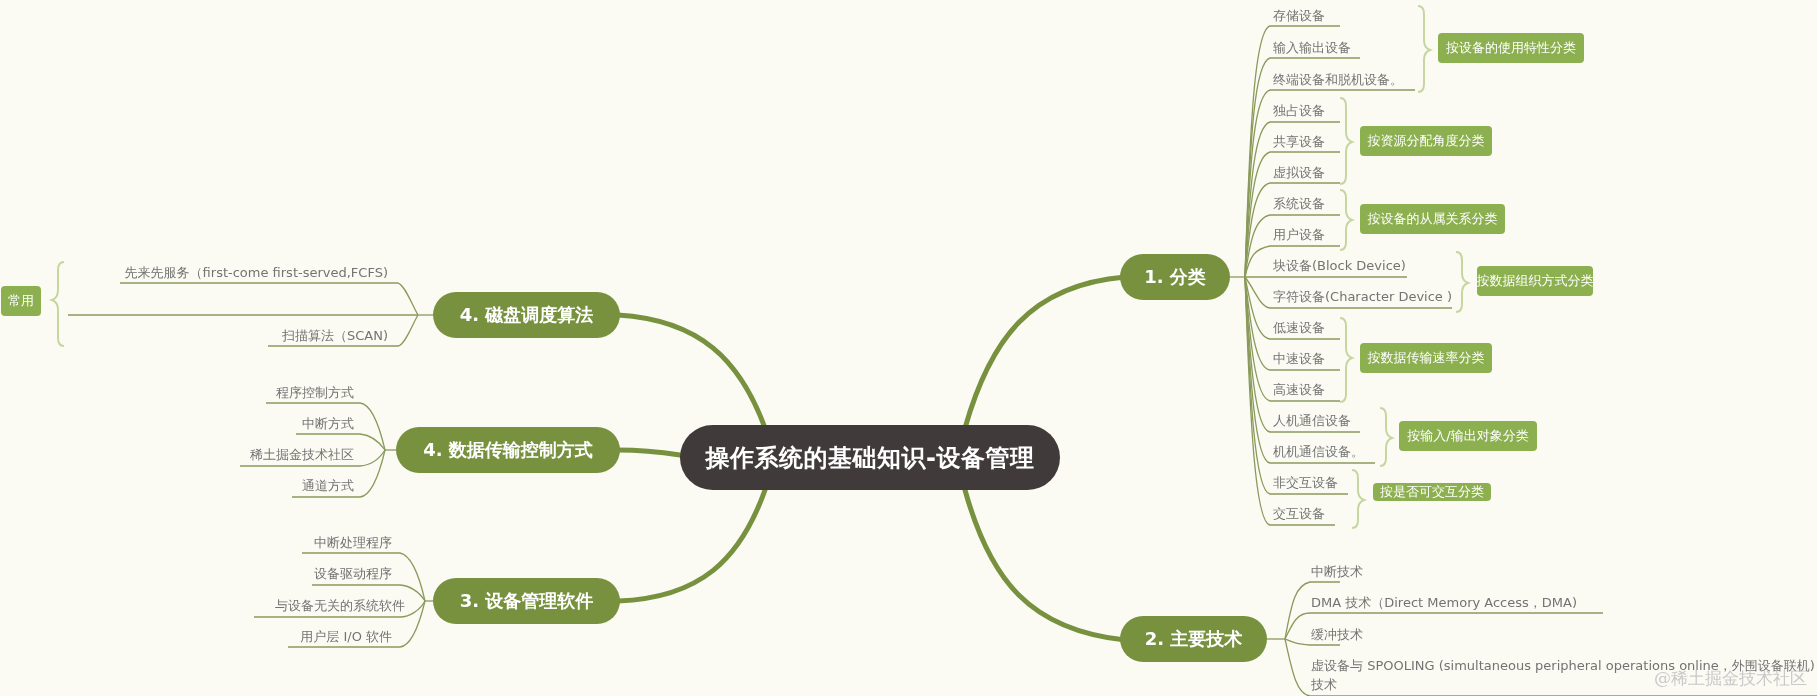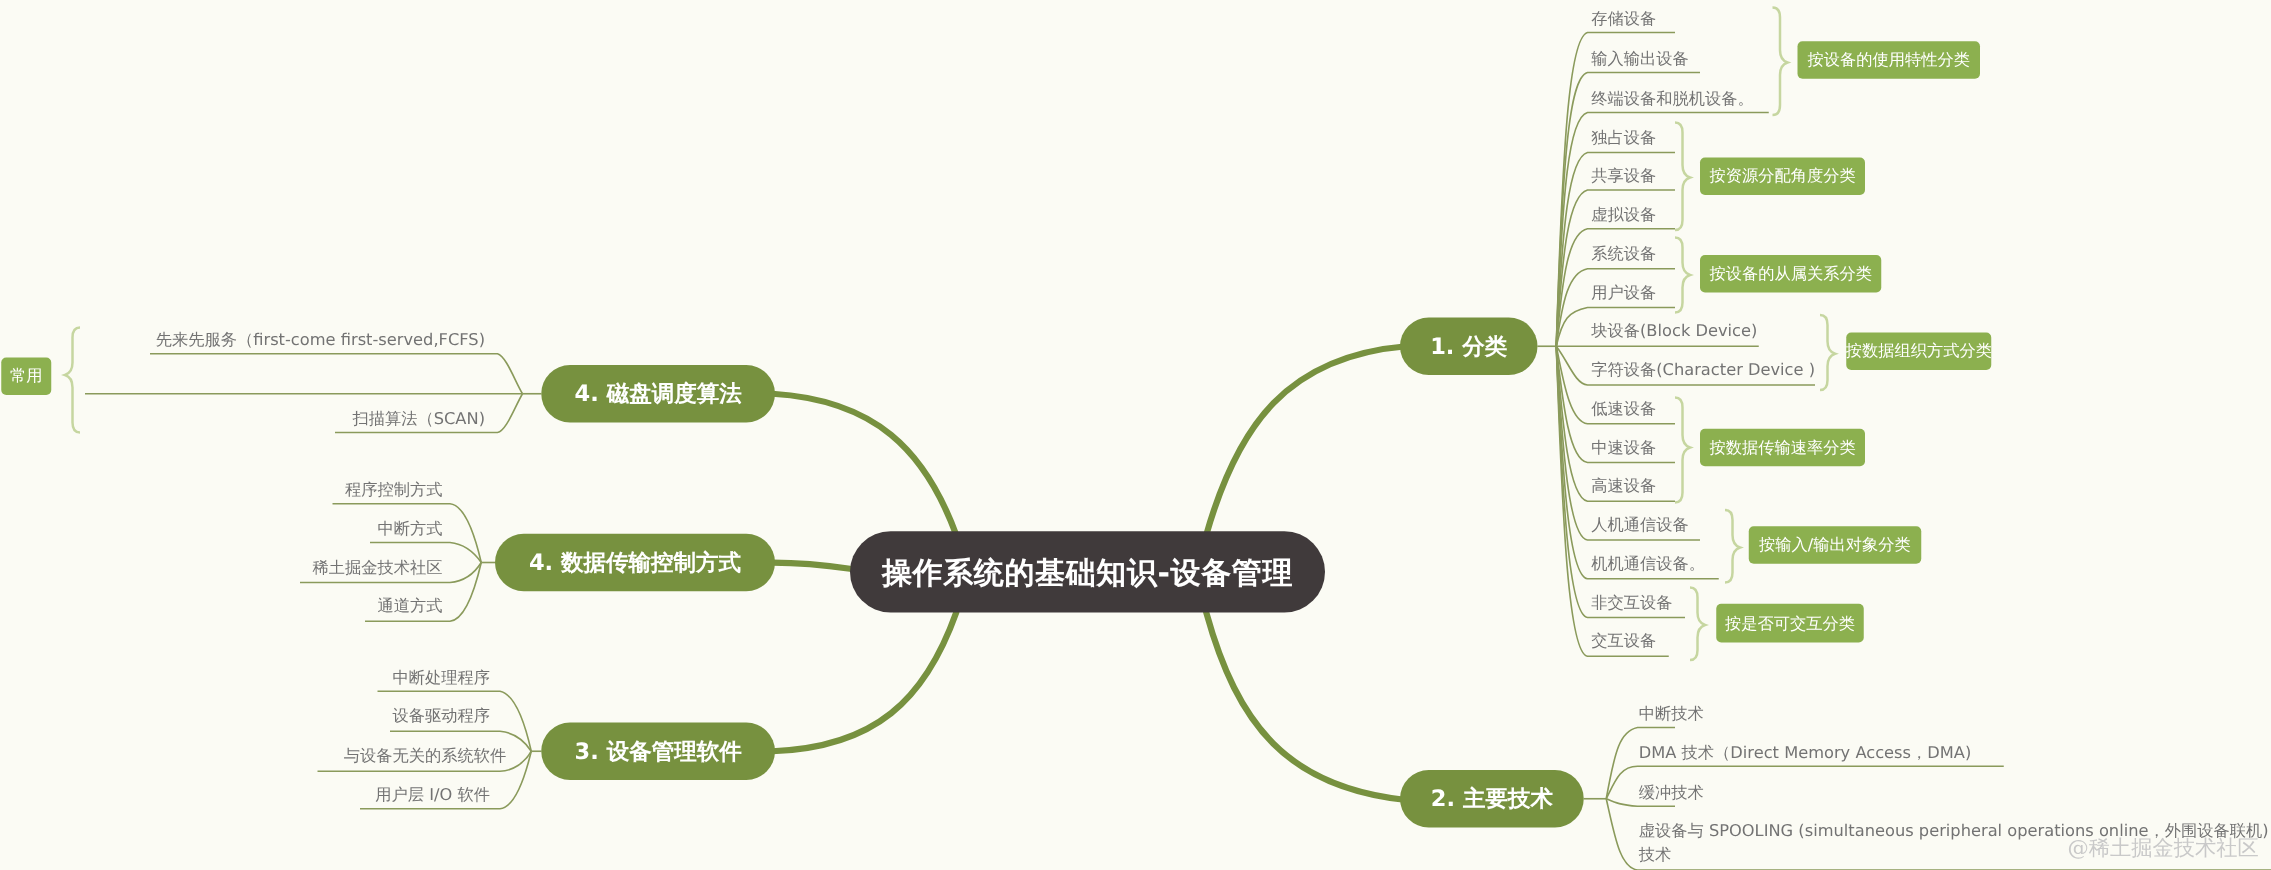--- a/index.html
+++ b/index.html
@@ -152,21 +152,21 @@
 <div class="leaf" style="left:1273px;top:444px;">机机通信设备。</div>
 <div class="leaf" style="left:1273px;top:475px;">非交互设备</div>
 <div class="leaf" style="left:1273px;top:506px;">交互设备</div>
 
 <div class="tag" style="left:1438px;top:33px;width:146px;height:30px;">按设备的使用特性分类</div>
 <div class="tag" style="left:1360px;top:126px;width:132px;height:30px;">按资源分配角度分类</div>
 <div class="tag" style="left:1360px;top:204px;width:145px;height:30px;">按设备的从属关系分类</div>
 <div class="tag" style="left:1477px;top:266px;width:116px;height:30px;">按数据组织方式分类</div>
 <div class="tag" style="left:1360px;top:343px;width:132px;height:30px;">按数据传输速率分类</div>
 <div class="tag" style="left:1399px;top:421px;width:138px;height:30px;">按输入/输出对象分类</div>
-<div class="tag" style="left:1373px;top:483px;width:118px;height:31px;">按是否可交互分类</div>
+<div class="tag" style="left:1373px;top:483px;width:118px;height:18px;">按是否可交互分类</div>
 
 <div class="leaf" style="left:1311px;top:564px;">中断技术</div>
 <div class="leaf" style="left:1311px;top:595px;">DMA 技术（Direct Memory Access，DMA)</div>
 <div class="leaf" style="left:1311px;top:627px;">缓冲技术</div>
 <div class="leaf" style="left:1311px;top:658px;">虚设备与 SPOOLING (simultaneous peripheral operations online，外围设备联机)</div>
 <div class="leaf" style="left:1311px;top:677px;">技术</div>
 
 <div class="leaf right-align" style="right:1429px;top:265px;">先来先服务（first-come first-served,FCFS)</div>
 <div class="leaf right-align" style="right:1429px;top:328px;">扫描算法（SCAN)</div>
 <div class="tag" style="left:1px;top:286px;width:40px;height:30px;padding:0;">常用</div>

